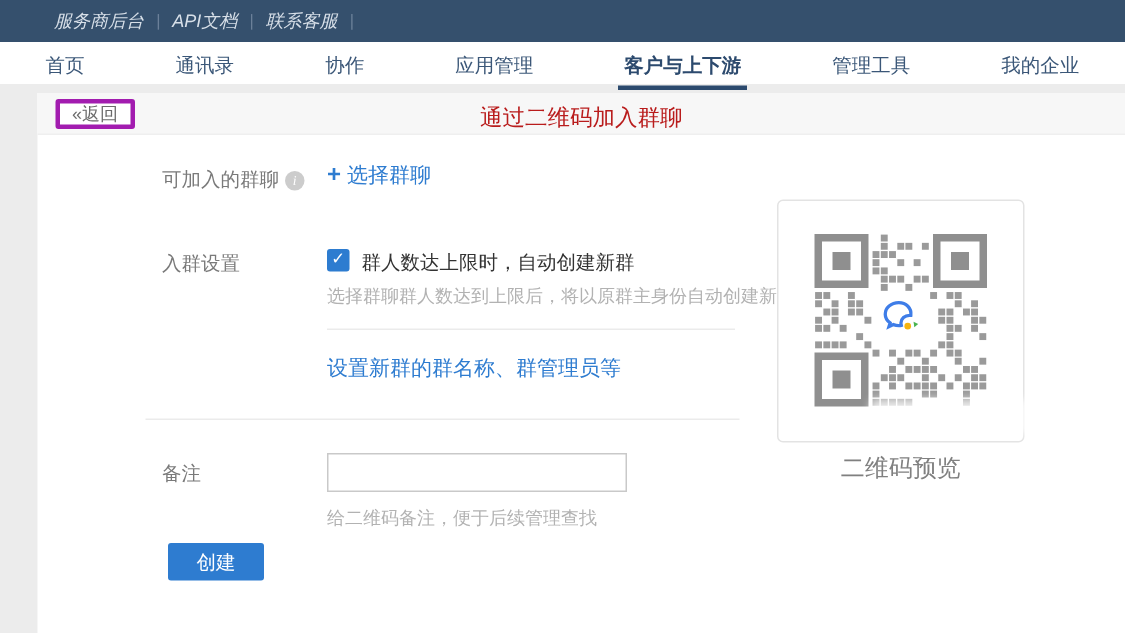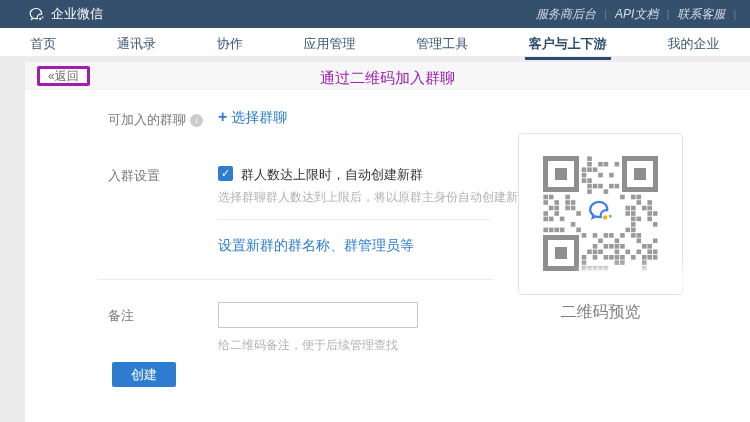--- a/index.html
+++ b/index.html
@@ -23,21 +23,21 @@
          color:#3b5778; cursor:pointer; }
   .tab.active { color:#2c4a6e; font-weight:bold; }
   .tab.active::after { content:""; position:absolute; left:2px; right:2px; bottom:0; height:3px; background:#2c4a6e; }
 
   
   .panel { position:absolute; left:25px; top:62px; width:725px; height:360px; background:#ffffff; }
   .strip { position:absolute; left:0; top:0; width:100%; height:28px; background:#f7f7f7; border-bottom:1px solid #efefef; }
   .back-btn { position:absolute; left:12px; top:4px; height:20px; padding:0 8px; background:#ffffff;
               border:3px solid #a21caf; border-radius:2px; font-size:12px; color:#6b6b6b;
               display:inline-flex; align-items:center; cursor:pointer; }
-  .page-title { position:absolute; left:0; right:0; top:7px; text-align:center; font-size:15px; color:#a21caf; }
+  .page-title { position:absolute; left:0; right:0; top:7px; text-align:center; font-size:15px; color:#b91c1c; }
 
   .flabel { position:absolute; font-size:13px; color:#7a7a7a; }
   .info-icon { display:inline-block; width:13px; height:13px; margin-left:4px; background:#cccccc; color:#ffffff;
                border-radius:50%; font-size:9px; line-height:13px; text-align:center; vertical-align:1px;
                font-style:italic; font-family:"Liberation Serif","DejaVu Serif",serif; }
   .blue-link { position:absolute; font-size:14px; color:#2e7cd0; cursor:pointer; }
   .plus-glyph { font-size:16px; font-weight:bold; margin-right:4px; }
 
   .checkbox { position:absolute; left:193px; top:104px; width:15px; height:15px; background:#2d7cd0;
               border-radius:2px; color:#ffffff; font-size:11px; line-height:15px; text-align:center; cursor:pointer; }
@@ -61,47 +61,37 @@
   .qr-blur { position:absolute; left:37px; top:110px; width:106px; height:24px; background:rgba(255,255,255,.78);
              filter:blur(3px); border-radius:4px; }
   .qr-caption { position:absolute; left:493px; top:240px; width:165px; text-align:center; font-size:16px; color:#808080; }
 </style>
 </head>
 <body>
 
 <div class="screen">
 
   <div class="topbar">
-    <div class="brand">
-      <span>
-        <svg width="17" height="17" viewBox="0 0 24 24">
-          <path d="M11.5 3.5C6.8 3.5 3 6.7 3 10.7c0 2.2 1.2 4.2 3 5.5l-.8 2.5 2.8-1.4c1.1.4 2.3.6 3.5.6.6 0 1.2-.05 1.8-.15-.2-.5-.3-1-.3-1.55 0-2.6 2.4-4.7 5.3-4.7.3 0 .6 0 .9.06C19.6 6.8 16 3.5 11.5 3.5z" fill="none" stroke="#ffffff" stroke-width="1.7"></path>
-          <circle cx="17.3" cy="18.2" r="1.6" fill="#ffffff"></circle>
-          <circle cx="20.6" cy="16.0" r="1.2" fill="#ffffff"></circle>
-        </svg>
-      </span>
-      <span>企业微信</span>
-    </div>
     <div class="topbar-links">
       <span class="tlink">服务商后台</span>
       <span class="sep">|</span>
       <span class="tlink">API文档</span>
       <span class="sep">|</span>
       <span class="tlink">联系客服</span>
       <span class="sep">|</span>
     </div>
   </div>
 
   <div class="nav">
     <div class="tab">首页</div>
     <div class="tab">通讯录</div>
     <div class="tab">协作</div>
     <div class="tab">应用管理</div>
+    <div class="tab active">客户与上下游</div>
     <div class="tab">管理工具</div>
-    <div class="tab active">客户与上下游</div>
     <div class="tab">我的企业</div>
   </div>
 
   <div class="panel">
     <div class="strip"></div>
     <span class="back-btn">«返回</span>
     <div class="page-title">通过二维码加入群聊</div>
 
     <span class="flabel" style="left:83px; top:49px;">
       <span>可加入的群聊</span><span class="info-icon">i</span>

